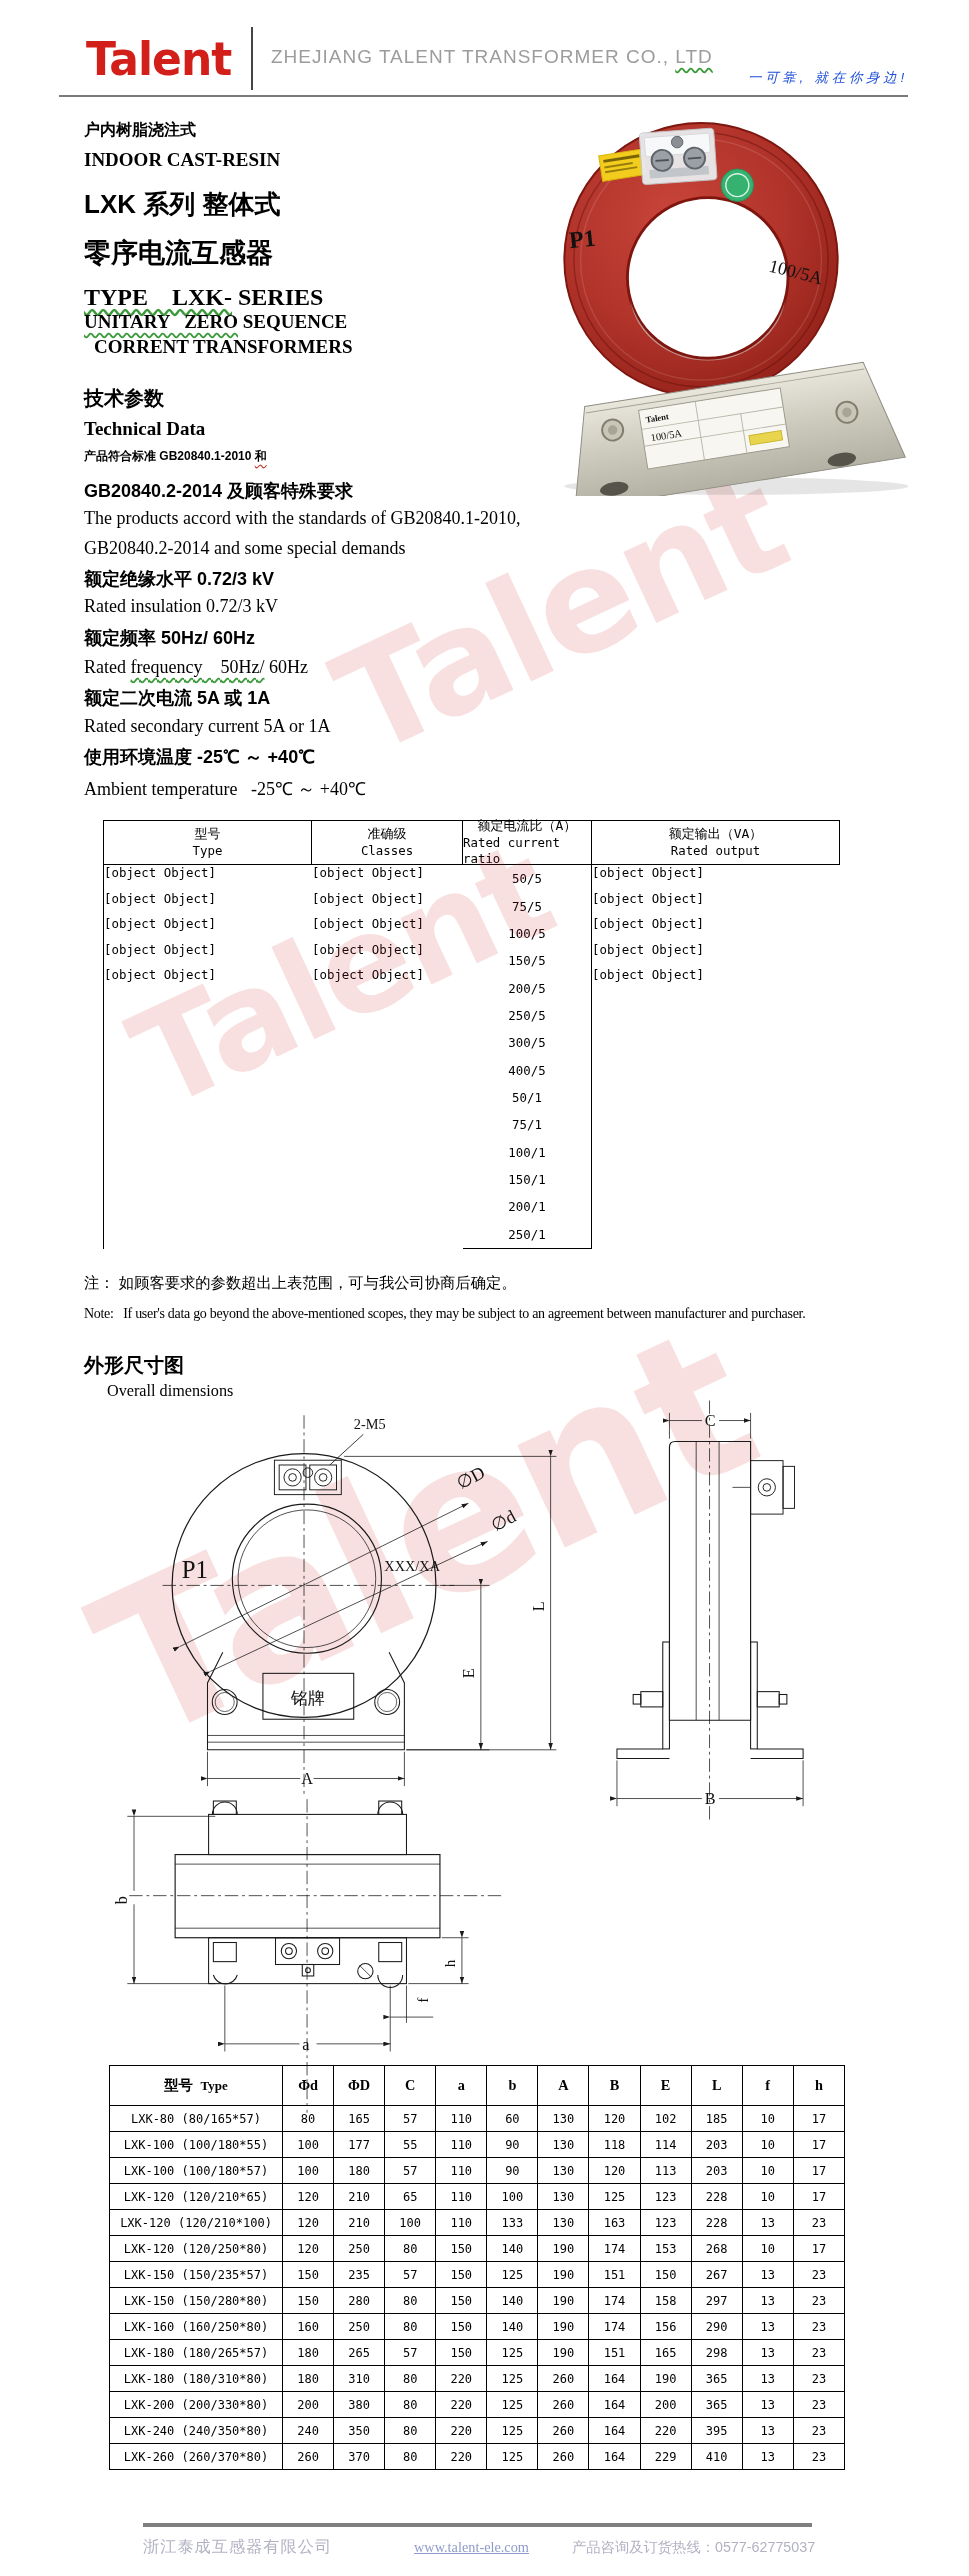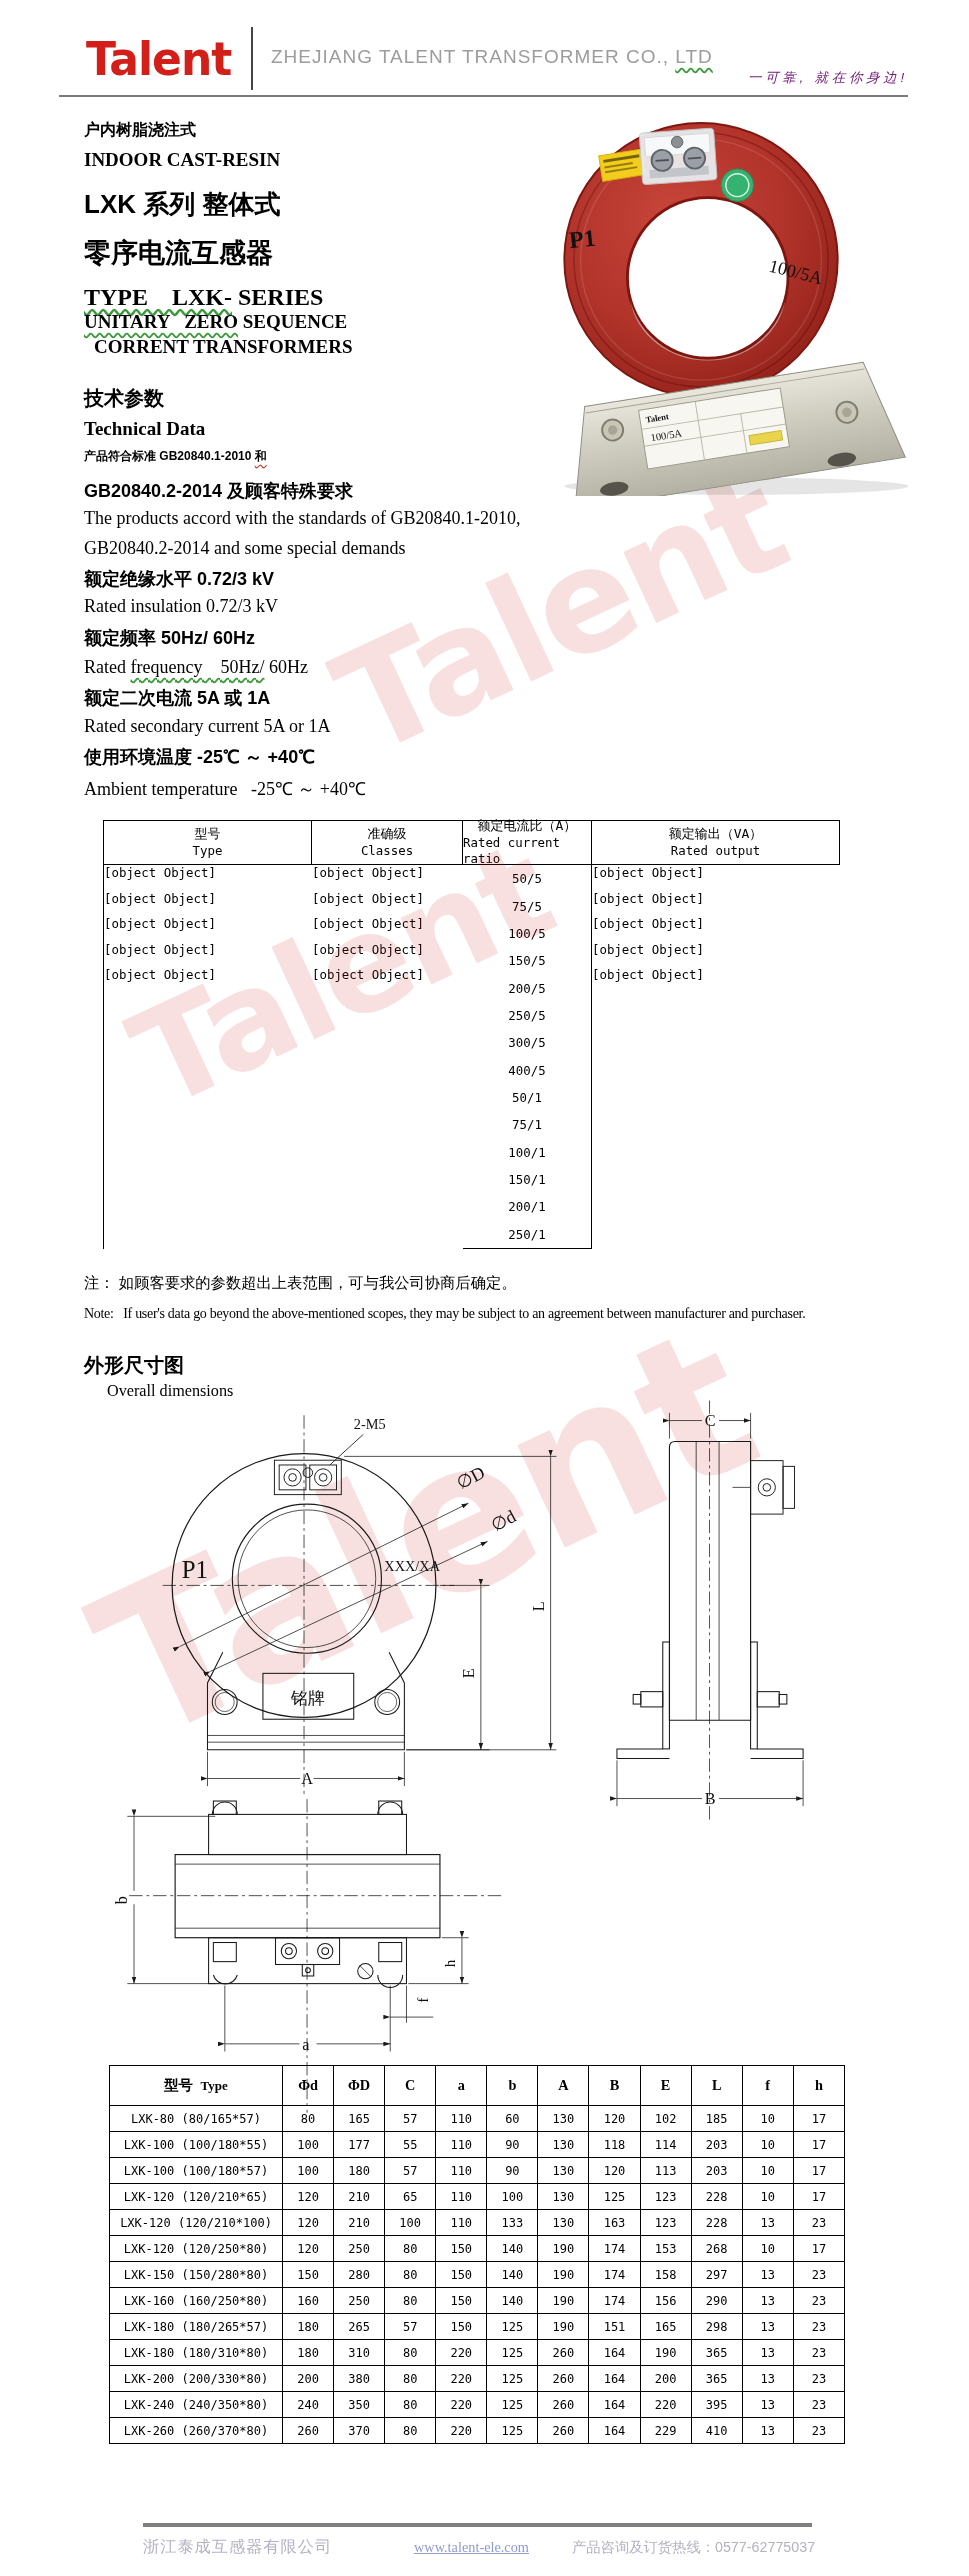--- a/index.html
+++ b/index.html
@@ -9,21 +9,21 @@
   .z{z-index:2;}
   
   .wm{position:absolute;z-index:1;color:rgba(195,38,26,0.14);font-family:"DejaVu Sans",sans-serif;
       font-weight:bold;letter-spacing:-3.8px;transform:rotate(-25deg);white-space:nowrap;pointer-events:none;}
   
   .logo{left:86px;top:32.5px;font-family:"DejaVu Sans",sans-serif;font-weight:bold;font-size:44px;
         color:#d21f1a;letter-spacing:-1px;transform:scaleY(1.04);}
   .hdr-divider{left:251px;top:27px;width:1.9px;height:63px;background:#444;}
   .company{left:271px;top:46px;font-family:"Liberation Sans",sans-serif;font-size:19px;color:#9c9c9c;letter-spacing:1px;white-space:nowrap;}
   .tagline{left:669px;top:69px;width:239px;text-align:right;font-family:"Liberation Sans",sans-serif;
-           font-style:italic;font-size:13.4px;color:#701a75;letter-spacing:3.8px;white-space:nowrap;}
+           font-style:italic;font-size:13.4px;color:#1d4ed8;letter-spacing:3.8px;white-space:nowrap;}
   .hrule{left:59px;top:95px;width:849px;height:1.9px;background:#7a7a7a;}
   
   .ln{left:84px;white-space:pre-wrap;}
   .cnb{font-family:"Liberation Sans",sans-serif;font-weight:bold;}
   .enb{font-weight:bold;}
   .wavy-g{text-decoration-line:underline;text-decoration-style:wavy;text-decoration-color:#3a9a3a;text-underline-offset:3.8px;margin-top:20px;}
   .wavy-r{text-decoration-line:underline;text-decoration-style:wavy;text-decoration-color:#c0392b;text-underline-offset:3.8px;}
   
   .t1{left:103px;top:820px;width:736px;display:grid;
       grid-template-columns:208px 151px 129px 248px;grid-template-rows:44px;grid-auto-rows:25.6px;
@@ -504,20 +504,34 @@
           <td>150</td>
           <td>140</td>
           <td>190</td>
           <td>174</td>
           <td>153</td>
           <td>268</td>
           <td>10</td>
           <td>17</td>
         </tr>
 
+        <tr>
+          <td>LXK-150 (150/235*57)</td>
+          <td>150</td>
+          <td>235</td>
+          <td>57</td>
+          <td>150</td>
+          <td>125</td>
+          <td>190</td>
+          <td>151</td>
+          <td>150</td>
+          <td>267</td>
+          <td>13</td>
+          <td>23</td>
+        </tr>
 
         <tr>
           <td>LXK-150 (150/280*80)</td>
           <td>150</td>
           <td>280</td>
           <td>80</td>
           <td>150</td>
           <td>140</td>
           <td>190</td>
           <td>174</td>

